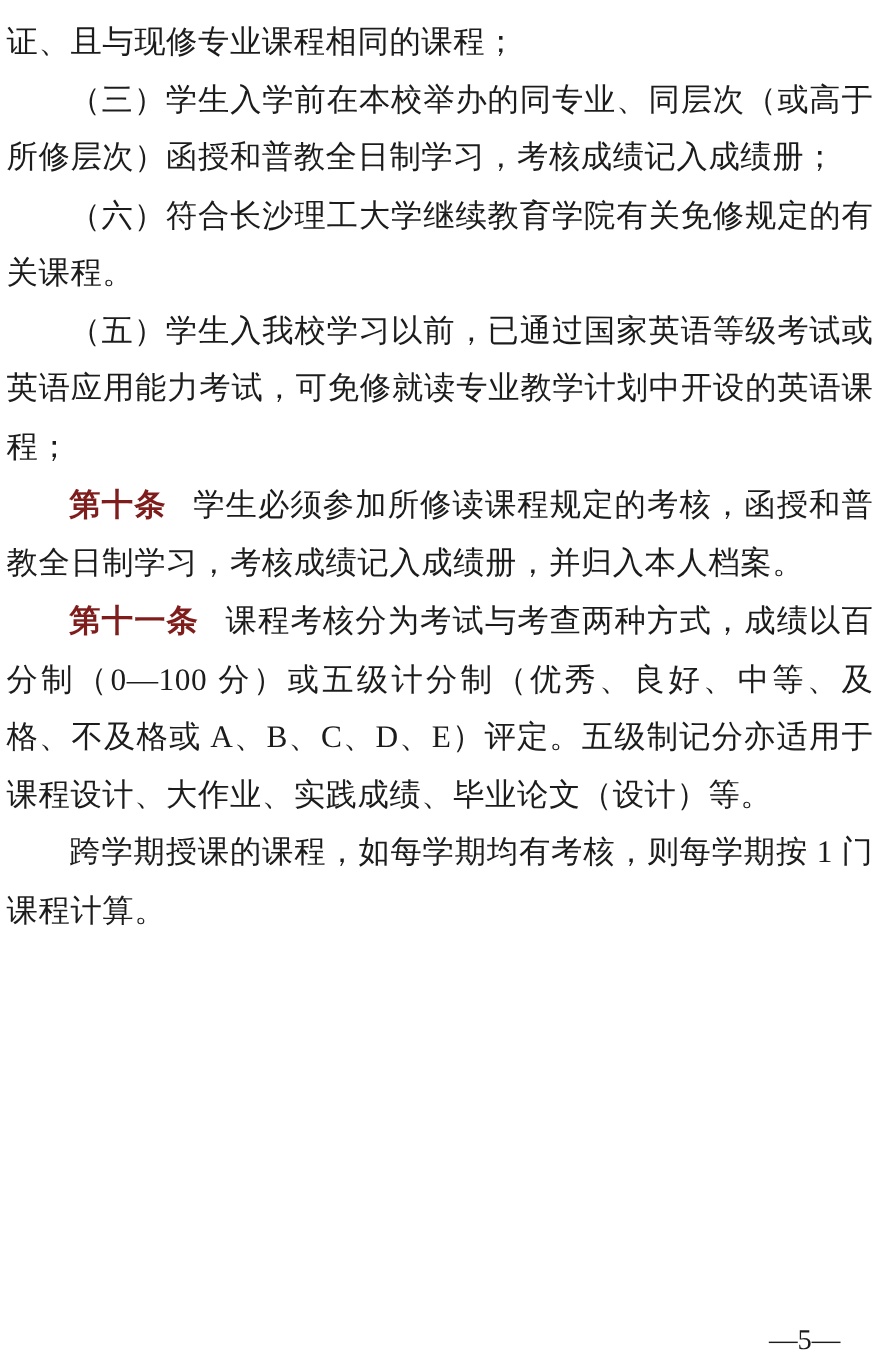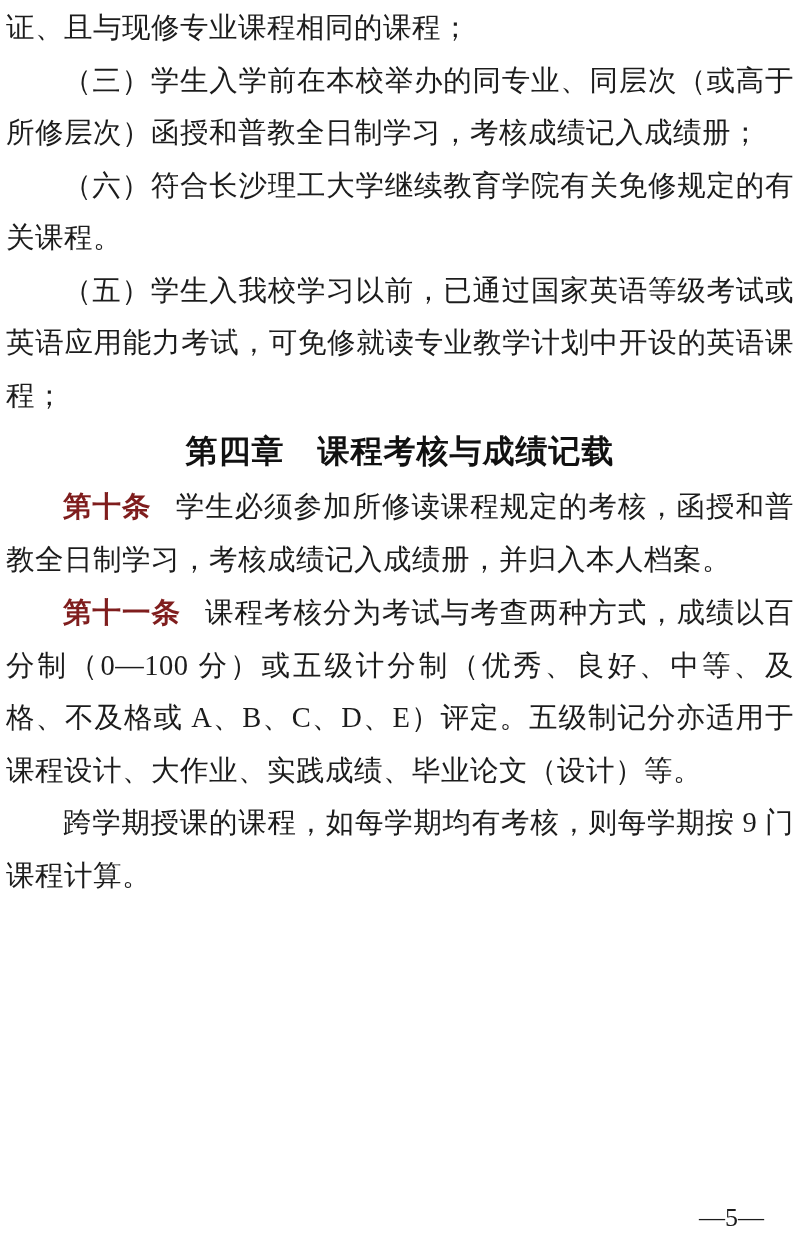--- a/index.html
+++ b/index.html
@@ -11,21 +11,21 @@
     position: relative;
     width: 800px;
     height: 1241px;
     background: #ffffff;
     overflow: hidden;
     box-sizing: border-box;
     font-family: "Liberation Serif", "DejaVu Serif", serif;
     color: #1c1c1c;
   }
   .content {
-    padding: 2px 6px 0 6px;
+    padding: 13px 6px 0 6px;
     font-size: 28.5px;
     line-height: 52.5px;
     text-align: justify;
     text-justify: inter-character;
     letter-spacing: 0.5px;
   }
   .para {
     margin: 0;
   }
   .indent {
@@ -67,28 +67,27 @@
     <p class="para">证、且与现修专业课程相同的课程；</p>
 
 
     <p class="para indent">（三）学生入学前在本校举办的同专业、同层次（或高于所修层次）函授和普教全日制学习，考核成绩记入成绩册；</p>
 
 
     <p class="para indent">（六）符合长沙理工大学继续教育学院有关免修规定的有关课程。</p>
 
     <p class="para indent">（五）学生入我校学习以前，已通过国家英语等级考试或英语应用能力考试，可免修就读专业教学计划中开设的英语课程；</p>
 
-    <h2 class="chapter-heading">第四章　课程考核与成绩记载</h2>
 
     <p class="para indent">
       <b class="lead">第十条</b><span>学生必须参加所修读课程规定的考核，函授和普教全日制学习，考核成绩记入成绩册，并归入本人档案。</span>
     </p>
 
     <p class="para indent">
       <b class="lead">第十一条</b><span>课程考核分为考试与考查两种方式，成绩以百分制（0—100 分）或五级计分制（优秀、良好、中等、及格、不及格或 A、B、C、D、E）评定。五级制记分亦适用于课程设计、大作业、实践成绩、毕业论文（设计）等。</span>
     </p>
 
-    <p class="para indent">跨学期授课的课程，如每学期均有考核，则每学期按 9 门课程计算。</p>
+    <p class="para indent">跨学期授课的课程，如每学期均有考核，则每学期按 1 门课程计算。</p>
 
   </div>
 
   <div class="page-number">—5—</div>
 </div>
 
 </body></html>

